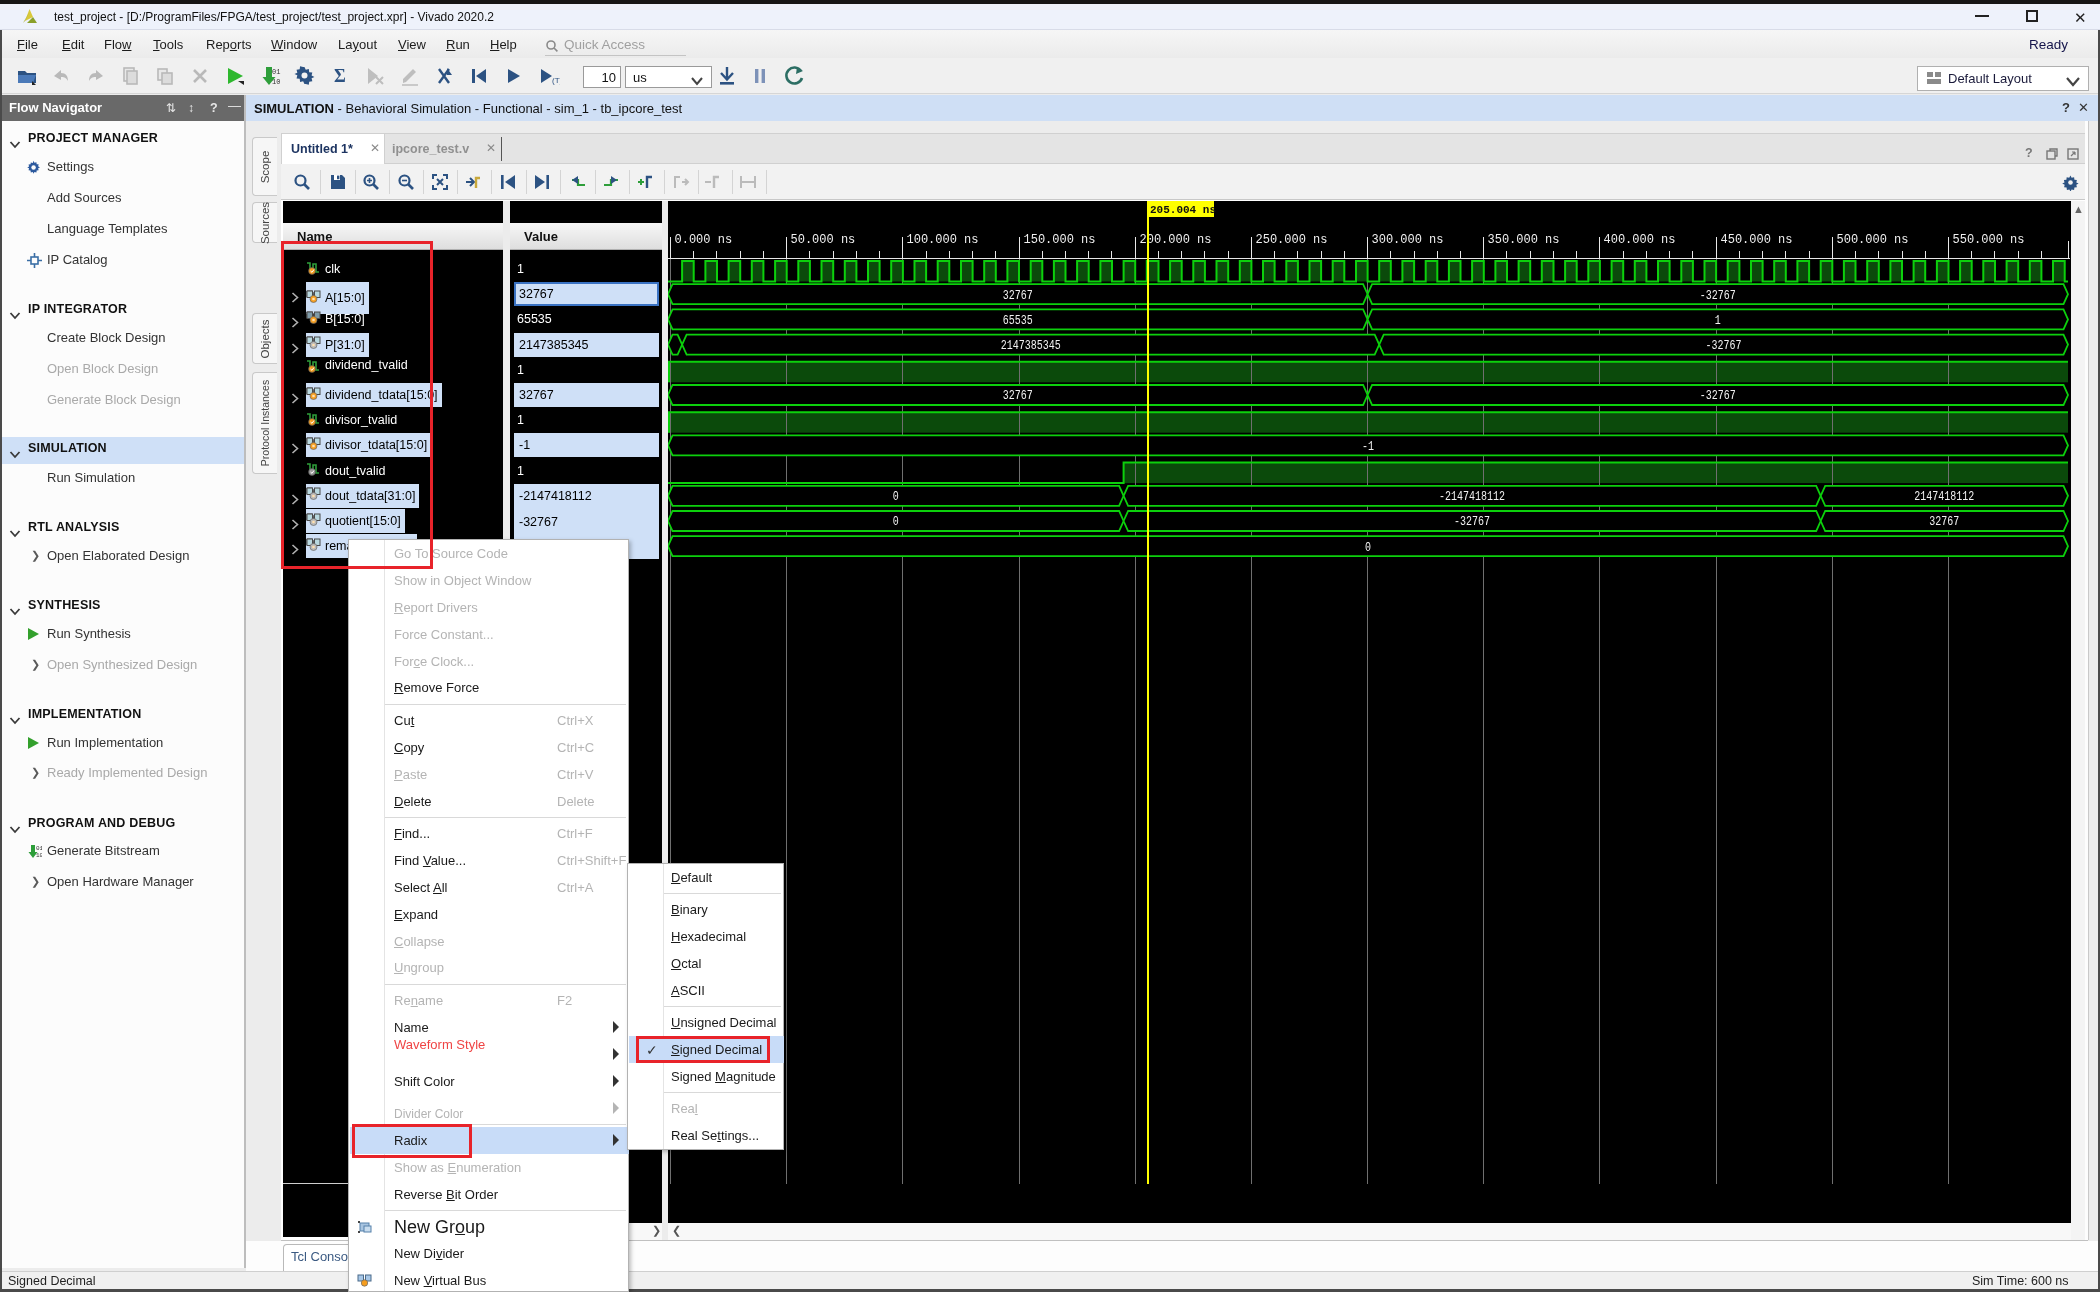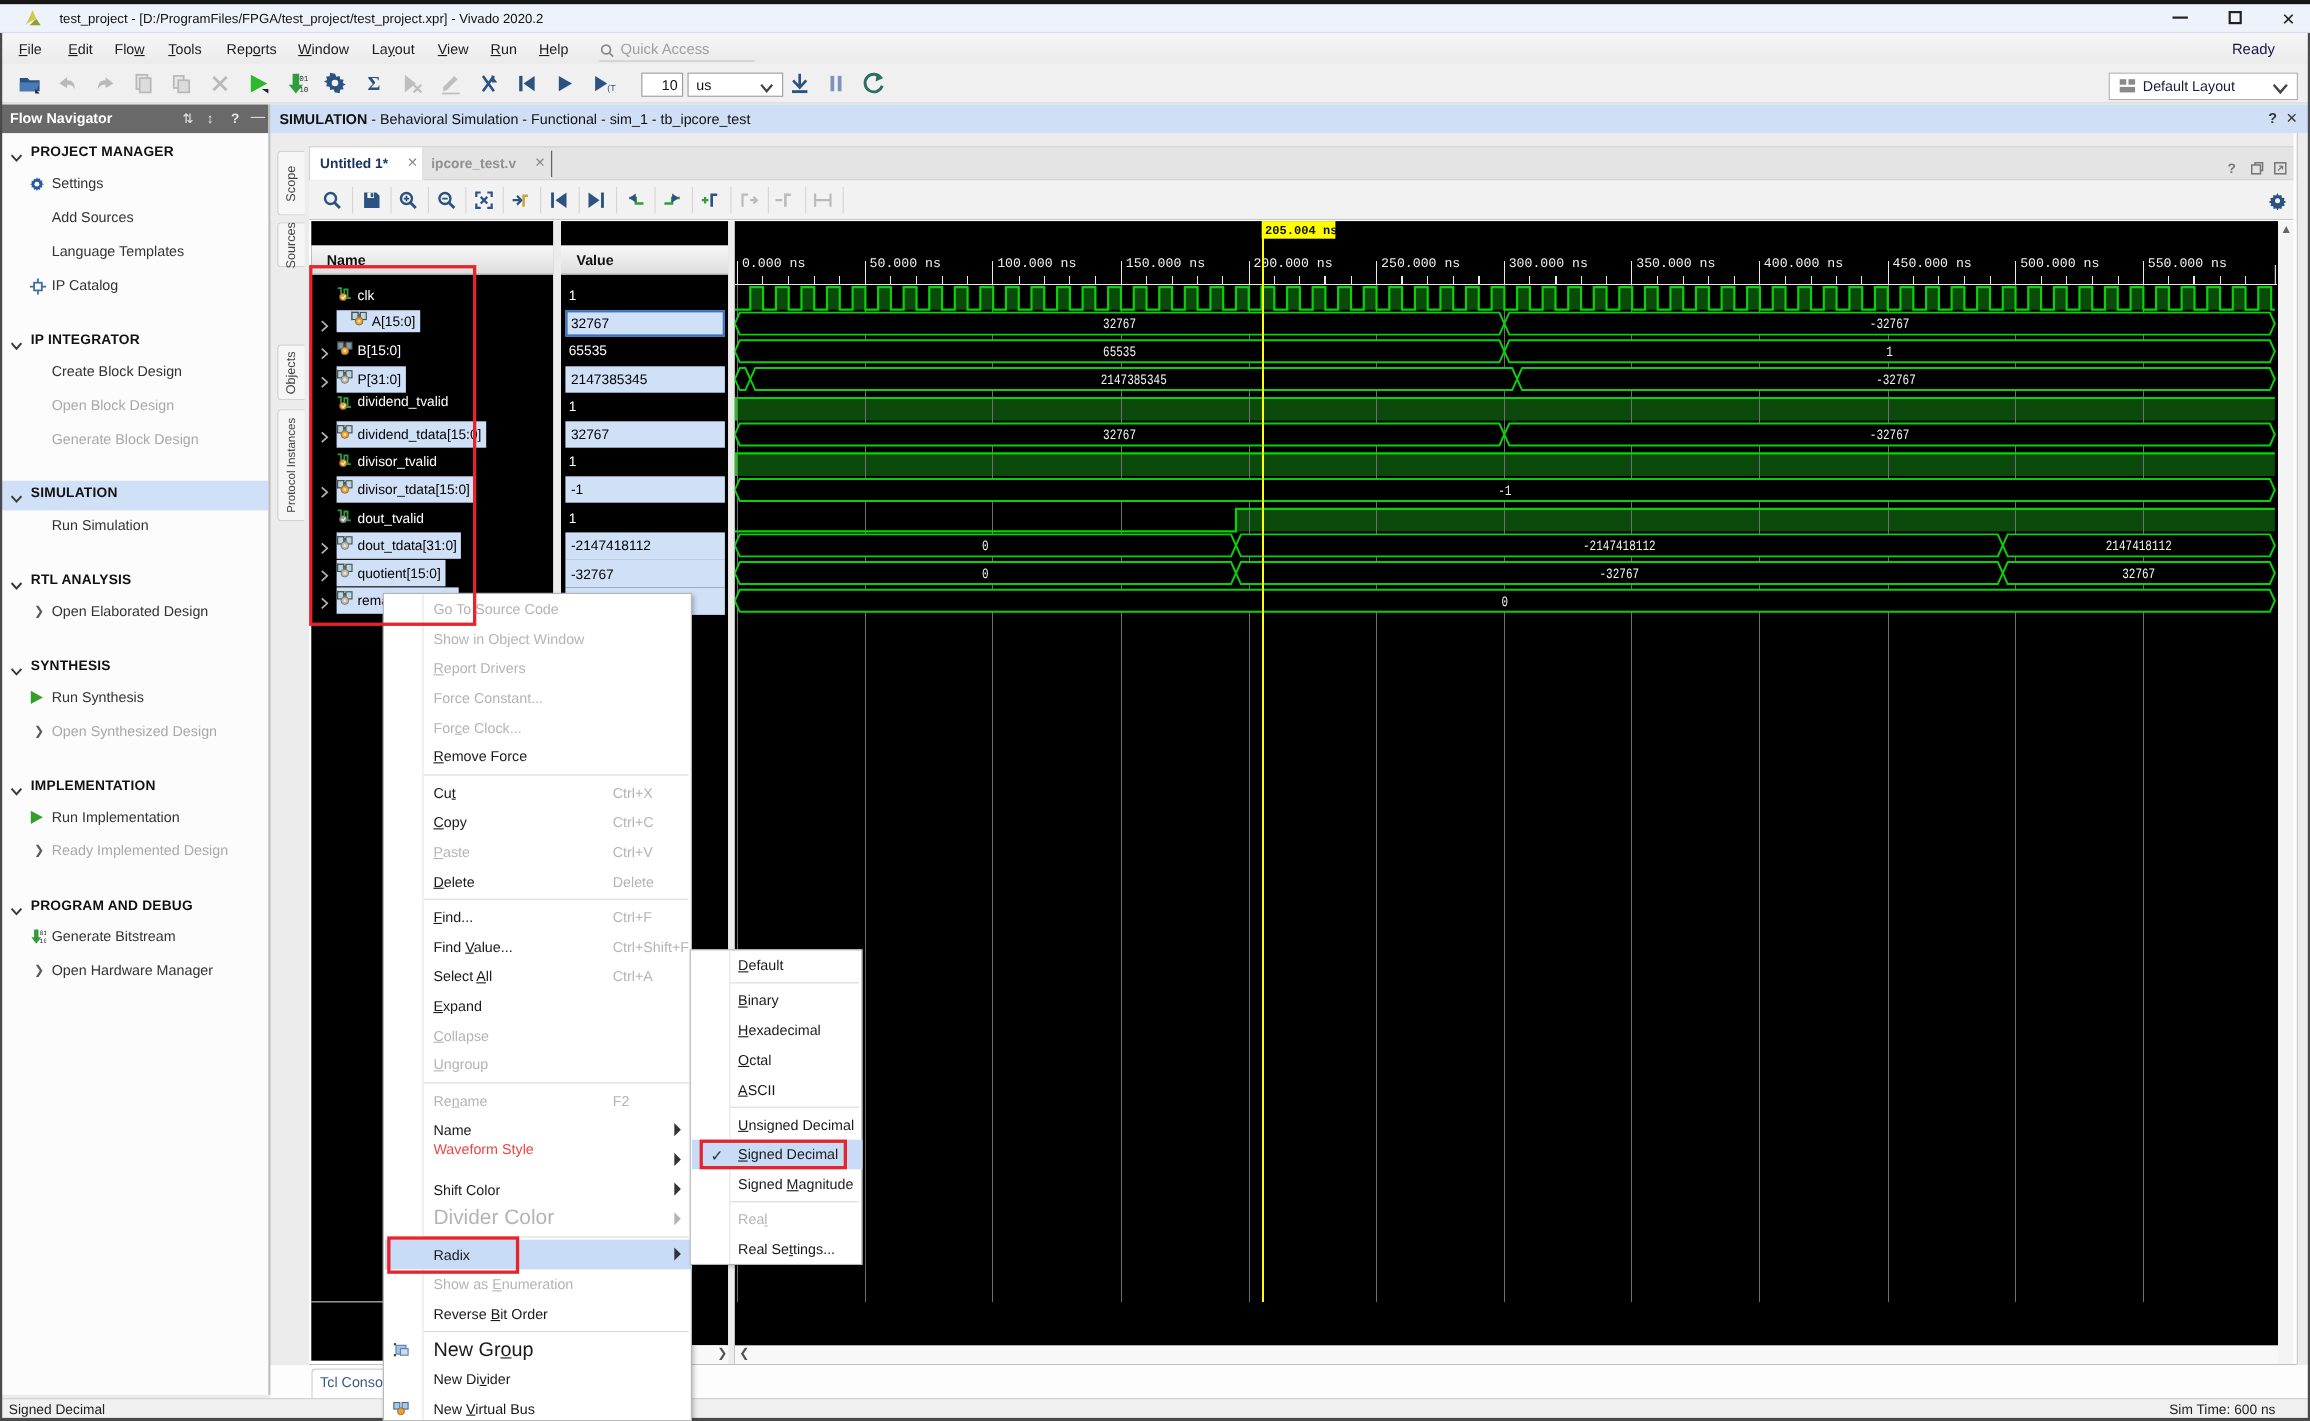--- a/index.html
+++ b/index.html
@@ -332,21 +332,21 @@
     <div style="position:absolute;left:23px;top:0;height:24px;padding:0 4px 0 0;display:flex;align-items:center">
       <span style="width:16px;display:inline-block;margin-right:3px"><svg width="14" height="15" viewBox="0 0 14 15">
           <path d="M1,3 H4 V12 H7 V4 H10 V12 H13" fill="none" stroke="#2e9e3a" stroke-width="1.6"></path>
           <circle cx="6" cy="11" r="3.4" fill="#f59d1e" stroke="#555" stroke-width="0.7"></circle>
           <path d="M4.5,11 L6,12.3 L8,9.5" fill="none" stroke="#fff" stroke-width="1"></path>
         </svg></span>
       <span style="font-size:12.5px;color:#fff;white-space:nowrap">clk</span>
     </div>
   </div>
 <div style="position:absolute;left:283px;top:282.2px;width:220px;height:24px">
-    <div style="position:absolute;left:23px;top:0;height:20px;padding:0 4px 0 13px;background:#cfe0f7;display:flex;align-items:center">
+    <div style="position:absolute;left:23px;top:0;height:32px;padding:0 4px 0 0;background:#cfe0f7;display:flex;align-items:center">
       <span style="width:16px;display:inline-block;margin-right:3px"><svg width="15" height="15" viewBox="0 0 15 15">
           <path d="M1,2 H6.5 L1,8 Z M1,2 V8 H6.5 Z" fill="#b8d8e0" stroke="#4a4a4a" stroke-width="1"></path>
           <rect x="1" y="2" width="5.5" height="6.5" fill="#b8d8e0" stroke="#4a4a4a" stroke-width="1"></rect>
           <rect x="8.5" y="2" width="5.5" height="6.5" fill="#b8d8e0" stroke="#4a4a4a" stroke-width="1"></rect>
           <path d="M6.5,3 L8.5,5 M8.5,3 L6.5,5 M7.5,4.5 V7" stroke="#4a4a4a" stroke-width="0.9" fill="none"></path>
           <circle cx="7.5" cy="10" r="3.5" fill="#f59d1e" stroke="#666" stroke-width="0.7"></circle>
           <rect x="6.3" y="8.8" width="2.4" height="2.4" fill="#ffe0b0"></rect>
         </svg></span>
       <span style="font-size:12.5px;color:#000;white-space:nowrap">A[15:0]</span>
     </div>
@@ -838,21 +838,21 @@
 <div style="position:absolute;left:45px;top:485px;height:26.8px;display:flex;align-items:flex-end;font-size:13px;color:#ef4444;white-space:nowrap">
       <span>Waveform Style</span>
     </div>
 <div style="position:absolute;left:264px;top:507.9px;width:0;height:0;border-left:6px solid #333;border-top:6.5px solid transparent;border-bottom:6.5px solid transparent"></div>
 <div style="position:absolute;left:1px;top:527.7px;width:279px;height:26.8px;"></div>
 <div style="position:absolute;left:45px;top:527.7px;height:26.8px;display:flex;align-items:center;font-size:13px;color:#1a1a1a;white-space:nowrap">
       <span>Shift Color</span>
     </div>
 <div style="position:absolute;left:264px;top:534.7px;width:0;height:0;border-left:6px solid #333;border-top:6.5px solid transparent;border-bottom:6.5px solid transparent"></div>
 <div style="position:absolute;left:1px;top:554.5px;width:279px;height:26.8px;"></div>
-<div style="position:absolute;left:45px;top:554.5px;height:26.8px;display:flex;align-items:center;font-size:19px;color:#b4b4b4;white-space:nowrap">
+<div style="position:absolute;left:45px;top:554.5px;height:26.8px;display:flex;align-items:flex-end;font-size:12px;color:#b4b4b4;white-space:nowrap">
       <span>Divider Color</span>
     </div>
 <div style="position:absolute;left:264px;top:561.5px;width:0;height:0;border-left:6px solid #b4b4b4;border-top:6.5px solid transparent;border-bottom:6.5px solid transparent"></div>
 <div style="position:absolute;left:36px;top:583.8px;width:241px;height:1px;background:#d9d9d9"></div>
 <div style="position:absolute;left:1px;top:587.3px;width:279px;height:26.8px;background:#c8dcf8;"></div>
 <div style="position:absolute;left:45px;top:587.3px;height:26.8px;display:flex;align-items:center;font-size:13px;color:#1a1a1a;white-space:nowrap">
       <span>Radix</span>
     </div>
 <div style="position:absolute;left:264px;top:594.3px;width:0;height:0;border-left:6px solid #333;border-top:6.5px solid transparent;border-bottom:6.5px solid transparent"></div>
 <div style="position:absolute;left:1px;top:614.1px;width:279px;height:26.8px;"></div>

